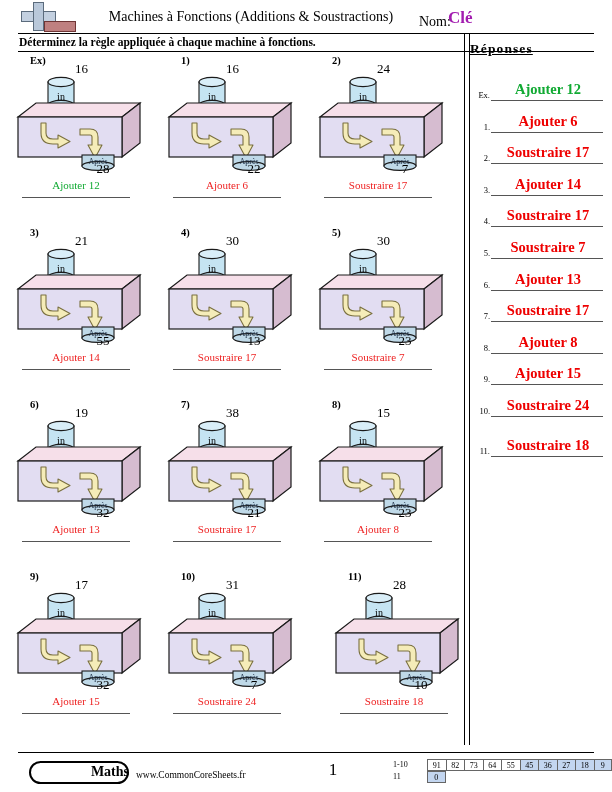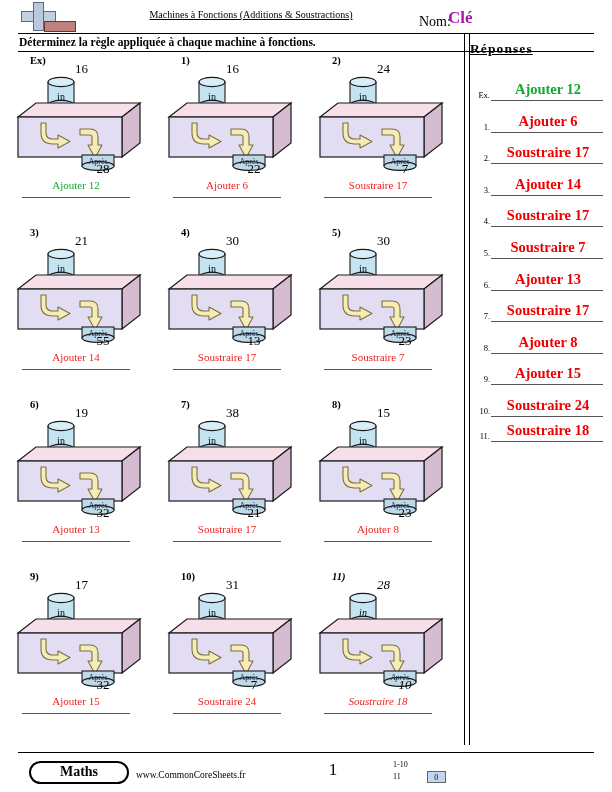--- a/index.html
+++ b/index.html
@@ -49,23 +49,22 @@
     width: 32px; height: 11px;
     background: #bf8080;
     border: 1.2px solid #6f3535;
     box-sizing: border-box;
   }
   #title {
     position: absolute;
     left: 86px; top: 9px;
     width: 330px;
     text-align: center;
-    font-size: 10px;
+    font-size: 14px;
     white-space: nowrap;
-    text-decoration: underline;
   }
   #nom-label {
     position: absolute;
     left: 419px; top: 14px;
     font-size: 14px;
   }
   #nom-value {
     position: absolute;
     left: 448px; top: 8px;
     font-size: 17px;
@@ -225,21 +224,21 @@
     width: 100px; height: 23px;
     border: 2.5px solid #000;
     border-radius: 12px;
     background: #fff;
     box-sizing: border-box;
   }
   #subject-label {
     position: absolute;
     left: 29px; top: 12px;
     width: 100px;
-    text-align: center;
+    text-align: right;
     font-size: 14px;
     font-weight: bold;
   }
   #site-url {
     position: absolute;
     left: 136px; top: 18px;
     font-size: 9.5px;
   }
   #page-number {
     position: absolute;
@@ -684,21 +683,21 @@
     <g>
       <rect x="72" y="82" width="32" height="11" fill="#bfd9e8" stroke="#1a1a1a" stroke-width="1.1"></rect>
       <ellipse cx="88" cy="93" rx="16" ry="4.4" fill="#bfd9e8" stroke="#1a1a1a" stroke-width="1.1"></ellipse>
       <text x="88" y="91" font-family="Liberation Serif, serif" font-size="8" text-anchor="middle" fill="#11223a">Après</text>
     </g>
   </svg></div>
       <div class="out-value">7</div>
       <div class="rule-text">Soustraire 24</div>
       <div class="answer-rule"></div>
     </div>
-    <div class="prob" style="left: 302px; top: 516px; font-style: italic;">
+    <div class="prob" style="left: 318px; top: 516px;">
       <div class="prob-num">11)</div>
       <div class="in-value">28</div>
       <div class="machine">
   <svg viewBox="0 0 136 100" width="136" height="100">
 
     <g>
       <rect x="38" y="9" width="26" height="23" fill="#c5e4f2" stroke="#1a1a1a" stroke-width="1.1"></rect>
       <ellipse cx="51" cy="32" rx="13" ry="4.6" fill="#c5e4f2" stroke="#1a1a1a" stroke-width="1.1"></ellipse>
       <ellipse cx="51" cy="9" rx="13" ry="4.6" fill="#d9eef8" stroke="#1a1a1a" stroke-width="1.1"></ellipse>
       <text x="51" y="27" font-family="Liberation Serif, serif" font-size="10" text-anchor="middle" fill="#000">in</text>
@@ -778,36 +777,48 @@
     <div class="ans-row" style="top: 321.4px;">
       <div class="ans-num">9.</div>
       <div class="ans-val">Ajouter 15</div>
       <div class="ans-line"></div>
     </div>
     <div class="ans-row" style="top: 353px;">
       <div class="ans-num">10.</div>
       <div class="ans-val">Soustraire 24</div>
       <div class="ans-line"></div>
     </div>
-    <div class="ans-row" style="top: 378px;">
+    <div class="ans-row" style="top: 393px;">
       <div class="ans-num">11.</div>
       <div class="ans-val">Soustraire 18</div>
       <div class="ans-line"></div>
     </div>
   </div>
 
 <div class="hr-bottom"></div>
 <div id="footer">
   <div id="subject-pill"></div>
   <div id="subject-label">Maths</div>
   <div id="site-url">www.CommonCoreSheets.fr</div>
   <div id="page-number">1</div>
   <div id="score-table">
       <div class="score-row">
         <div class="score-label">1-10</div>
+        <div class="score-cells">
+          <div class="score-cell">91</div>
+          <div class="score-cell">82</div>
+          <div class="score-cell">73</div>
+          <div class="score-cell">64</div>
+          <div class="score-cell">55</div>
+          <div class="score-cell hl">45</div>
+          <div class="score-cell hl">36</div>
+          <div class="score-cell hl">27</div>
+          <div class="score-cell hl">18</div>
+          <div class="score-cell hl">9</div>
+        </div>
       </div>
       <div class="score-row second">
         <div class="score-label">11</div>
         <div class="score-cells">
           <div class="score-cell hl">0</div>
         </div>
       </div>
     </div>
 </div>
 

